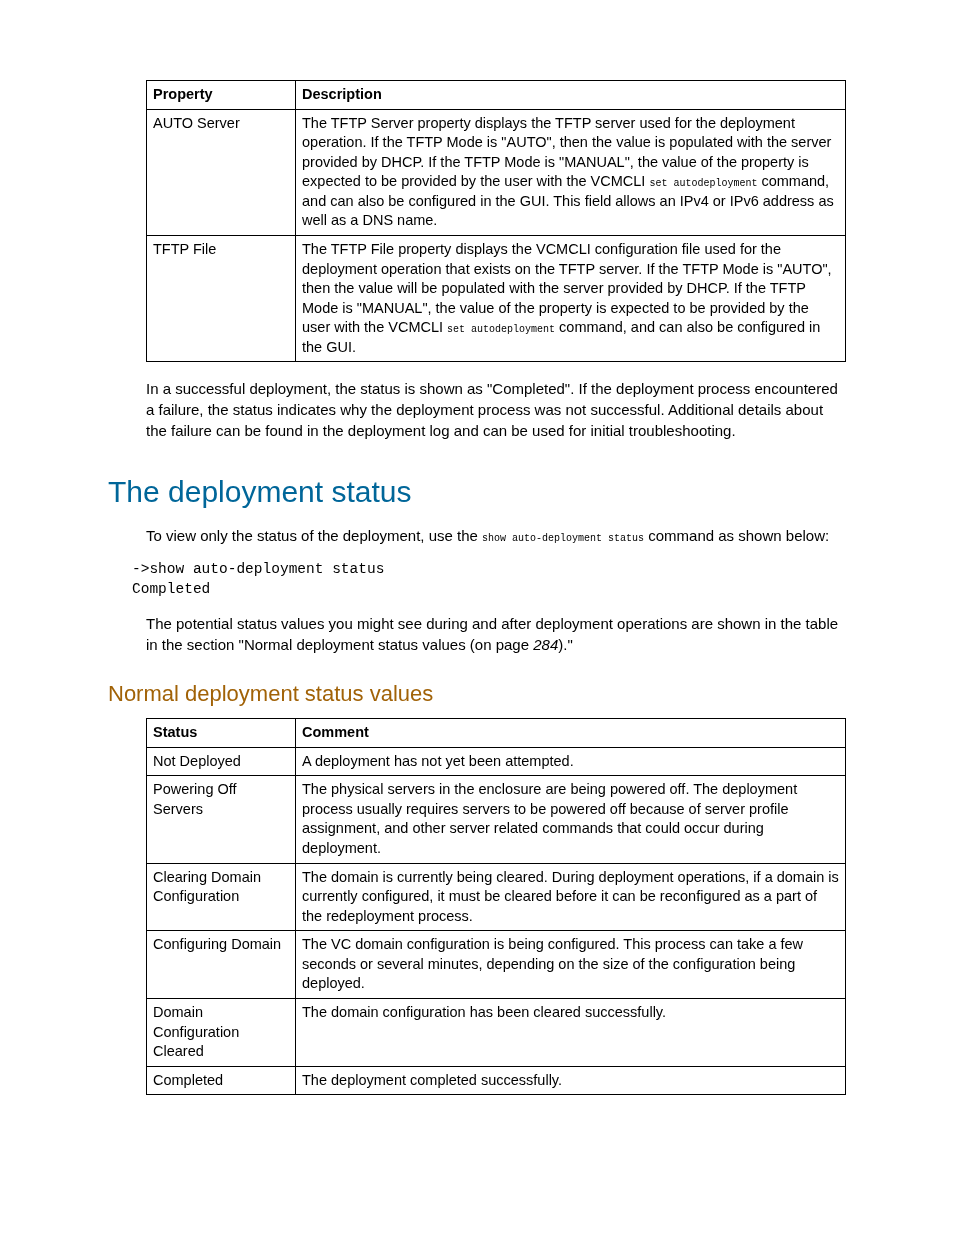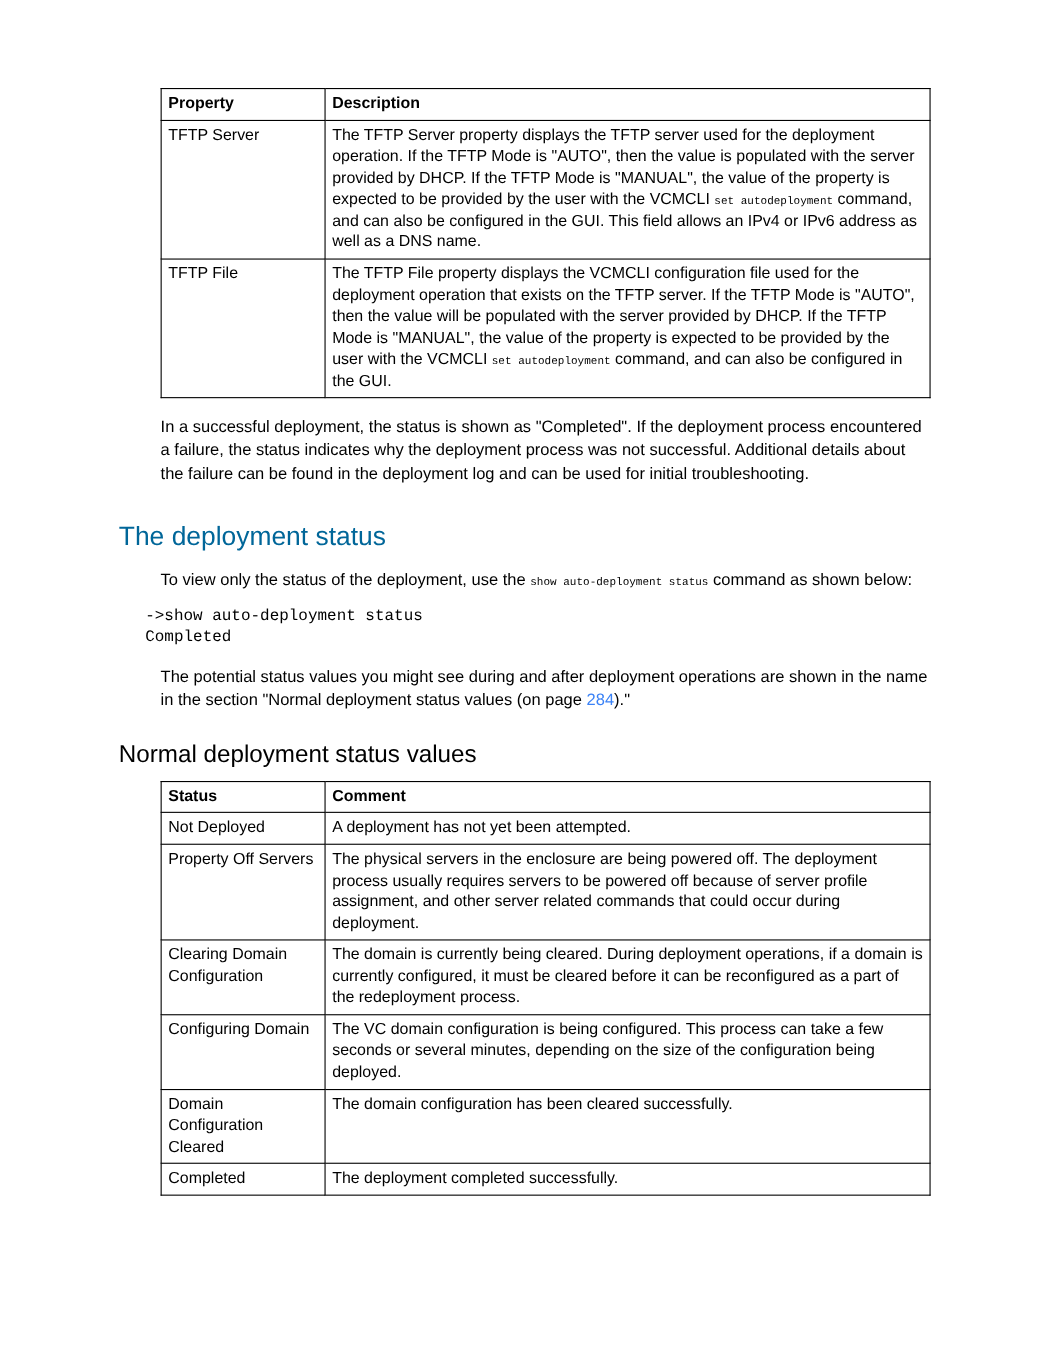--- a/index.html
+++ b/index.html
@@ -29,63 +29,64 @@
       font-size: 14.5px;
       line-height: 1.35;
     }
     th {
       font-weight: bold;
     }
     .col1 { width: 136px; }
     h1 {
       font-family: Arial, Helvetica, sans-serif;
       font-weight: normal;
-      font-size: 24px;
+      font-size: 30px;
       color: #006699;
       margin: 30px 0 12px 0;
     }
     h2 {
       font-family: Arial, Helvetica, sans-serif;
       font-weight: normal;
       font-size: 22px;
-      color: #000000;
+      color: #a16207;
       margin: 24px 0 8px 0;
     }
     p {
       margin: 10px 0;
     }
     code, .mono {
       font-family: "Courier New", monospace;
       font-size: 10px;
     }
     pre {
       font-family: "Courier New", monospace;
       font-size: 14.5px;
       margin: 14px 0 14px 24px;
       line-height: 1.35;
     }
     a.pglink {
-      color: #3b82f6;
+      color: #000000;
       text-decoration: none;
+      font-style: italic;
     }
   </style>
 </head>
 <body>
 
 <div class="indent">
   <table>
     <thead>
       <tr>
         <th class="col1">Property</th>
         <th>Description</th>
       </tr>
     </thead>
     <tbody>
       <tr>
-        <td>TFTP Server</td>
+        <td>AUTO Server</td>
         <td><span>The TFTP Server property displays the TFTP server used for the deployment operation. If the TFTP Mode is "AUTO", then the value is populated with the server provided by DHCP.  If the TFTP Mode is "MANUAL", the value of the property is expected to be provided by the user with the VCMCLI </span><code>set autodeployment</code><span> command, and can also be configured in the GUI. This field allows an IPv4 or IPv6 address as well as a DNS name.</span></td>
       </tr>
       <tr>
         <td>TFTP File</td>
         <td><span>The TFTP File property displays the VCMCLI configuration file used for the deployment operation that exists on the TFTP server. If the TFTP Mode is "AUTO", then the value will be populated with the server provided by DHCP. If the TFTP Mode is "MANUAL", the value of the property is expected to be provided by the user with the VCMCLI </span><code>set autodeployment</code><span> command, and can also be configured in the GUI.</span></td>
       </tr>
     </tbody>
   </table>
 
   <p>In a successful deployment, the status is shown as "Completed". If the deployment process encountered a failure, the status indicates why the deployment process was not successful. Additional details about the failure can be found in the deployment log and can be used for initial troubleshooting.</p>
@@ -94,40 +95,40 @@
 <h1>The deployment status</h1>
 
 <div class="indent">
   <p><span>To view only the status of the deployment, use the </span><code>show auto-deployment status</code><span> command as shown below:</span></p>
 </div>
 
 <pre>-&gt;show auto-deployment status
 Completed</pre>
 
 <div class="indent">
-  <p><span>The potential status values you might see during and after deployment operations are shown in the name in the section "Normal deployment status values (on page </span><a class="pglink" href="#">284</a><span>)."</span></p>
+  <p><span>The potential status values you might see during and after deployment operations are shown in the table in the section "Normal deployment status values (on page </span><a class="pglink" href="#">284</a><span>)."</span></p>
 </div>
 
 <h2>Normal deployment status values</h2>
 
 <div class="indent">
   <table>
     <thead>
       <tr>
         <th class="col1">Status</th>
         <th>Comment</th>
       </tr>
     </thead>
     <tbody>
       <tr>
           <td>Not Deployed</td>
           <td>A deployment has not yet been attempted.</td>
         </tr>
       <tr>
-          <td>Property Off Servers</td>
+          <td>Powering Off Servers</td>
           <td>The physical servers in the enclosure are being powered off. The deployment process usually requires servers to be powered off because of server profile assignment, and other server related commands that could occur during deployment.</td>
         </tr>
       <tr>
           <td>Clearing Domain Configuration</td>
           <td>The domain is currently being cleared.  During deployment operations, if a domain is currently configured, it must be cleared before it can be reconfigured as a part of the redeployment process.</td>
         </tr>
       <tr>
           <td>Configuring Domain</td>
           <td>The VC domain configuration is being configured. This process can take a few seconds or several minutes, depending on the size of the configuration being deployed.</td>
         </tr>

